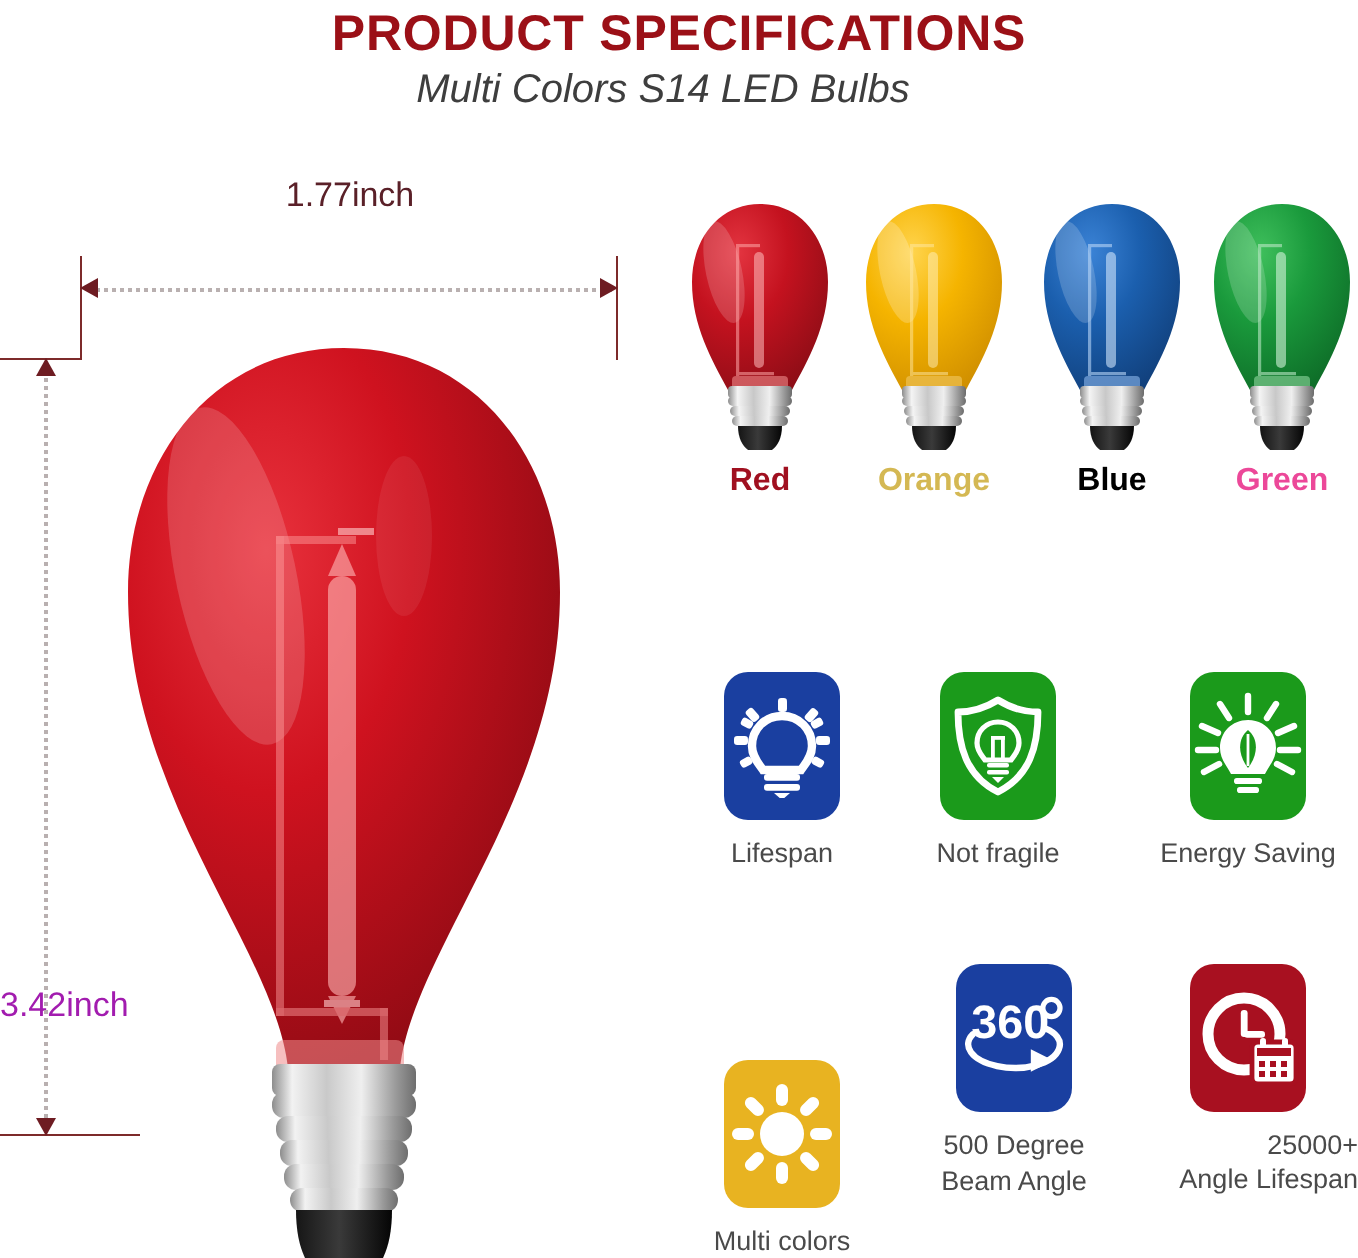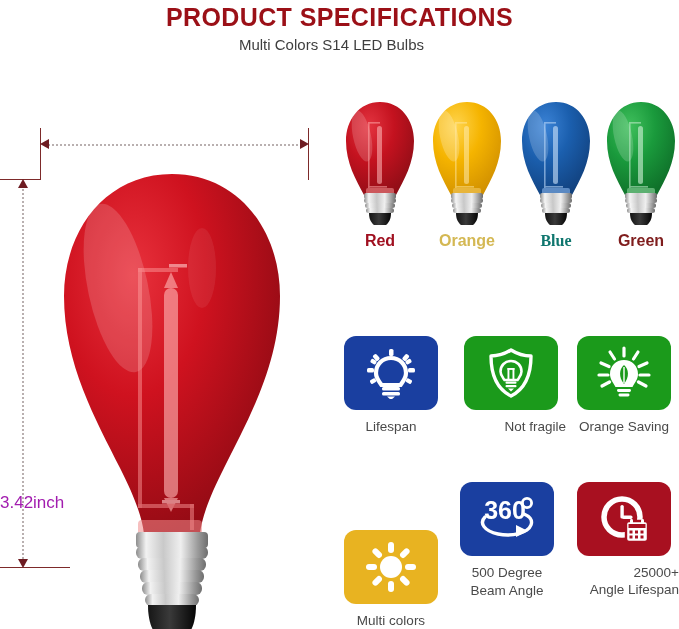--- a/index.html
+++ b/index.html
@@ -10,22 +10,23 @@
   }
   .page{position:relative;width:679px;height:629px;}
 
   
   .header{position:absolute;left:0;top:0;width:679px;text-align:center;}
   .title{
     font-size:25px;font-weight:bold;letter-spacing:.4px;
     color:#9b1017;margin:3px 0 0 0;line-height:28px;
   }
   .subtitle{
-    font-size:15px;color:#3e3e3e;margin:3px 16px 0 0;line-height:22px;
+    font-size:20px;color:#3e3e3e;margin:3px 16px 0 0;line-height:22px;
     font-weight:normal;
+    font-style:italic;
   }
 
   
   .measure-panel{position:absolute;left:0;top:78px;width:330px;height:551px;}
 
   .dim-top-label{
     position:absolute;left:110px;top:10px;width:130px;text-align:center;
     font-size:17px;color:#5a2028;
   }
   .dim-left-label{
@@ -79,40 +80,41 @@
   .color-item{position:absolute;top:0;width:76px;text-align:center;}
   .color-item .svgwrap{display:block;height:125px;}
   .color-name{
     font-size:16px;font-weight:bold;margin-top:7px;display:block;line-height:18px;
   }
 
   
   .features{position:absolute;left:336px;top:336px;width:343px;height:290px;}
   .feat{position:absolute;width:110px;text-align:center;}
   .tile{
-    width:94px;height:74px;border-radius:12px;margin:0 auto;
+    width:58px;height:74px;border-radius:12px;margin:0 auto;
     display:flex;align-items:center;justify-content:center;
   }
   .feat-label{
     display:block;margin-top:8px;font-size:13.5px;color:#4a4a4a;
     line-height:17px;
   }
 </style>
 </head>
 <body>
 
 <div class="page">
 
   <div class="header">
     <div class="title" style="color: rgb(155, 16, 23);">PRODUCT SPECIFICATIONS</div>
     <div class="subtitle" style="color: rgb(62, 62, 62);">Multi Colors S14 LED Bulbs</div>
   </div>
 
   <div class="measure-panel">
 
+    <div class="dim-top-label" style="color: rgb(90, 32, 40);">1.77inch</div>
     <div class="dim-left-label" style="color: #a21caf;">3.42inch</div>
 
     <div class="ext ext-v-left"></div>
     <div class="ext ext-v-right"></div>
     <div class="ext ext-h-topleft"></div>
     <div class="ext ext-h-bottom"></div>
 
     <div class="dim-h"></div>
     <div class="dim-v"></div>
 
@@ -270,21 +272,21 @@
           <rect x="26" y="22" width="12" height="1.6" fill="#b9d6f7"></rect>
           <rect x="26" y="86" width="19" height="1.6" fill="#b9d6f7"></rect>
         </g>
         <rect x="24" y="88" width="28" height="8" rx="2" fill="#7ba7dd" opacity="0.7"></rect>
         <rect x="22" y="93" width="32" height="6" rx="2" fill="url(#mtl)"></rect>
         <rect x="22" y="98" width="32" height="5" rx="2.5" fill="url(#mtl)"></rect>
         <rect x="23" y="103" width="30" height="5" rx="2.5" fill="url(#mtl)"></rect>
         <rect x="24" y="108" width="28" height="5" rx="2.5" fill="url(#mtl)"></rect>
         <path d="M27 113 L49 113 C49 123 43 127 38 127 C33 127 27 123 27 113 Z" fill="url(#tip2)"></path>
       </svg>
-      <span class="color-name" style="color: #0f766e; font-family: Liberation Serif, serif;">Blue</span>
+      <span class="color-name" style="color: #000000;">Blue</span>
     </div>
 
     <div class="color-item" style="left:263px;">
       <svg class="svgwrap" viewBox="0 0 76 125">
         <defs>
           <radialGradient id="gGrn" cx="34%" cy="26%" r="82%">
             <stop offset="0%" stop-color="#3fbf5c"></stop>
               <stop offset="45%" stop-color="#1a9a3c"></stop>
             <stop offset="100%" stop-color="#0e6d28"></stop>
           </radialGradient>
@@ -297,21 +299,21 @@
           <rect x="26" y="22" width="12" height="1.6" fill="#bbe8c6"></rect>
           <rect x="26" y="86" width="19" height="1.6" fill="#bbe8c6"></rect>
         </g>
         <rect x="24" y="88" width="28" height="8" rx="2" fill="#7ec98f" opacity="0.7"></rect>
         <rect x="22" y="93" width="32" height="6" rx="2" fill="url(#mtl)"></rect>
         <rect x="22" y="98" width="32" height="5" rx="2.5" fill="url(#mtl)"></rect>
         <rect x="23" y="103" width="30" height="5" rx="2.5" fill="url(#mtl)"></rect>
         <rect x="24" y="108" width="28" height="5" rx="2.5" fill="url(#mtl)"></rect>
         <path d="M27 113 L49 113 C49 123 43 127 38 127 C33 127 27 123 27 113 Z" fill="url(#tip2)"></path>
       </svg>
-      <span class="color-name" style="color: #7f1d1d;">Green</span>
+      <span class="color-name" style="color: #ec4899;">Green</span>
     </div>
   </div>
 
   <div class="features">
 
     <div class="feat" style="left:0px;top:0px;">
       <div class="tile" style="background:#1a3fa0;">
         <svg width="52" height="52" viewBox="0 0 52 52">
           <g fill="#ffffff">
             <rect x="24" y="2" width="4.5" height="7" rx="1.6"></rect>
@@ -326,21 +328,21 @@
           </g>
           <path d="M26 11 C34.5 11 41 17.5 41 26 C41 31.5 37.5 35 35.5 38 L16.5 38 C14.5 35 11 31.5 11 26 C11 17.5 17.5 11 26 11 Z" fill="none" stroke="#ffffff" stroke-width="4.2"></path>
           <rect x="17" y="40" width="18" height="3.4" rx="1.5" fill="#ffffff"></rect>
           <rect x="17" y="45" width="18" height="3.4" rx="1.5" fill="#ffffff"></rect>
           <path d="M22 49.5 L30 49.5 L26 53 Z" fill="#ffffff"></path>
         </svg>
       </div>
       <span class="feat-label">Lifespan</span>
     </div>
 
-    <div class="feat" style="left:120px;top:0px;text-align:right;">
+    <div class="feat" style="left:108px;top:0px;">
       <div class="tile" style="background:#1b9a1b;">
         <svg width="52" height="52" viewBox="0 0 52 52">
           <path d="M26 3 C34 8 42 9 46 9 C46 26 42 41 26 49 C10 41 6 26 6 9 C10 9 18 8 26 3 Z" fill="none" stroke="#ffffff" stroke-width="3.4" stroke-linejoin="round"></path>
           <path d="M26 14 C32 14 36.5 18.5 36.5 24.5 C36.5 28.5 34 30.8 32.5 33 L19.5 33 C18 30.8 15.5 28.5 15.5 24.5 C15.5 18.5 20 14 26 14 Z" fill="none" stroke="#ffffff" stroke-width="2.6"></path>
           <rect x="20.5" y="34.5" width="11" height="2.2" rx="1" fill="#ffffff"></rect>
           <rect x="20.5" y="38" width="11" height="2.2" rx="1" fill="#ffffff"></rect>
           <path d="M23 41.5 L29 41.5 L26 44.5 Z" fill="#ffffff"></path>
           <rect x="22.5" y="21" width="1.9" height="12" fill="#ffffff"></rect>
           <rect x="27.5" y="21" width="1.9" height="12" fill="#ffffff"></rect>
           <rect x="22.5" y="21" width="7" height="1.9" fill="#ffffff"></rect>
@@ -363,21 +365,21 @@
             <line x1="5" y1="40" x2="12.5" y2="36"></line>
             <line x1="49" y1="40" x2="41.5" y2="36"></line>
           </g>
           <path d="M27 14 C35 14 41 20 41 28 C41 33.5 37.5 37 35.5 41 L18.5 41 C16.5 37 13 33.5 13 28 C13 20 19 14 27 14 Z" fill="#ffffff"></path>
           <rect x="20" y="43" width="14" height="3" rx="1.4" fill="#ffffff"></rect>
           <rect x="21.5" y="47.5" width="11" height="3" rx="1.4" fill="#ffffff"></rect>
           <path d="M27 19 C32 23 32.5 31 27 38 C21.5 31 22 23 27 19 Z" fill="#1b9a1b"></path>
           <line x1="27" y1="21" x2="27" y2="37" stroke="#ffffff" stroke-width="1.4"></line>
         </svg>
       </div>
-      <span class="feat-label">Orange Saving</span>
+      <span class="feat-label">Energy Saving</span>
     </div>
 
     <div class="feat" style="left:0px;top:146px;margin-top:48px;">
       <div class="tile" style="background:#e8b321;">
         <svg width="52" height="52" viewBox="0 0 52 52">
           <circle cx="26" cy="26" r="11" fill="#ffffff"></circle>
           <g fill="#ffffff">
             <rect x="23" y="1" width="6" height="11" rx="3"></rect>
             <rect x="23" y="40" width="6" height="11" rx="3"></rect>
             <rect x="1" y="23" width="11" height="6" rx="3"></rect>

